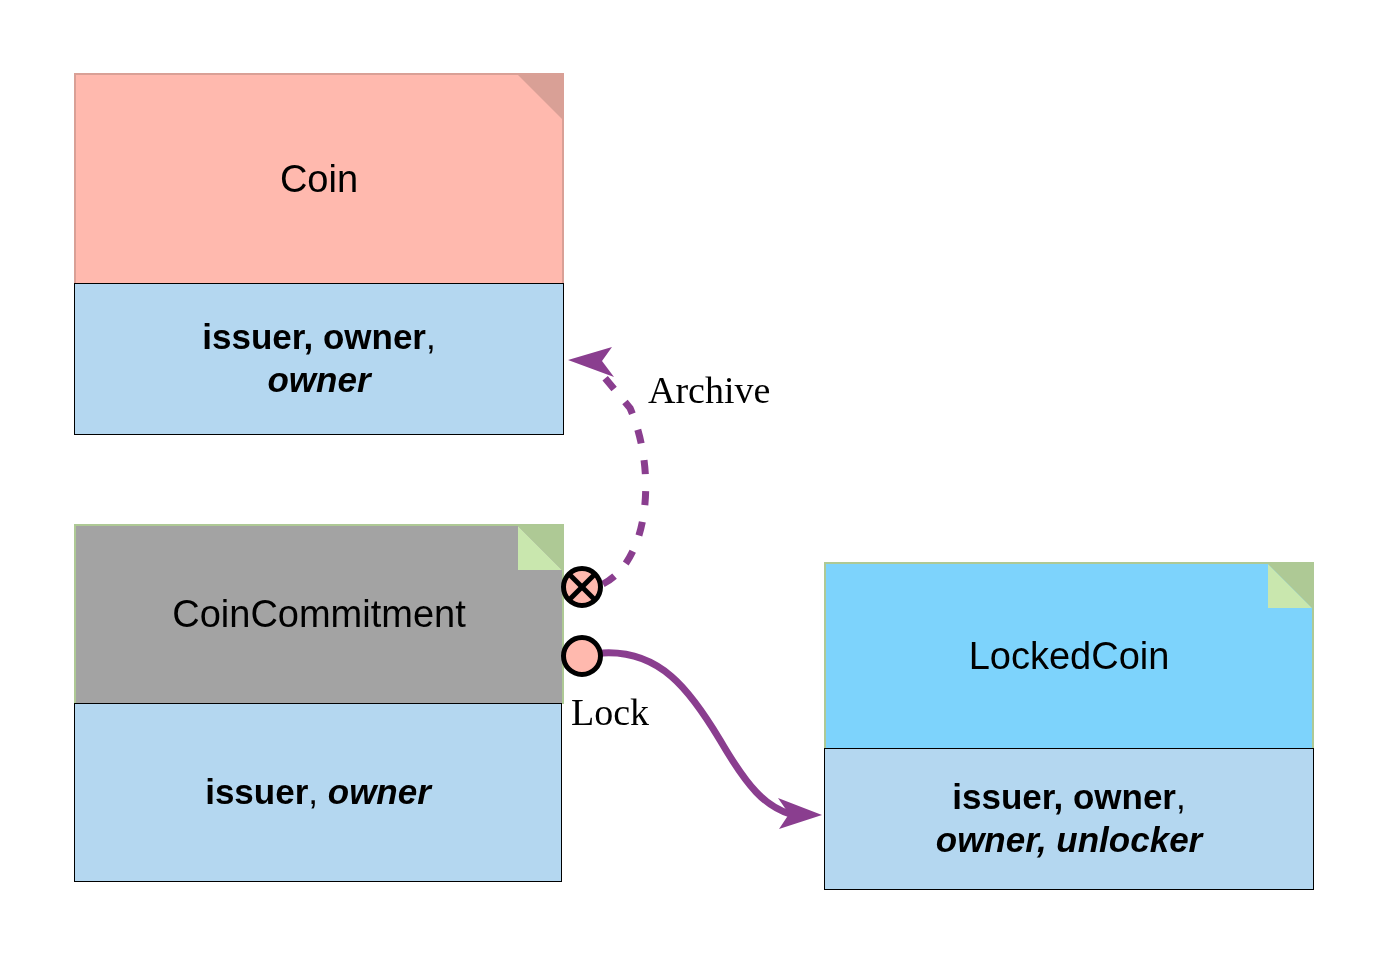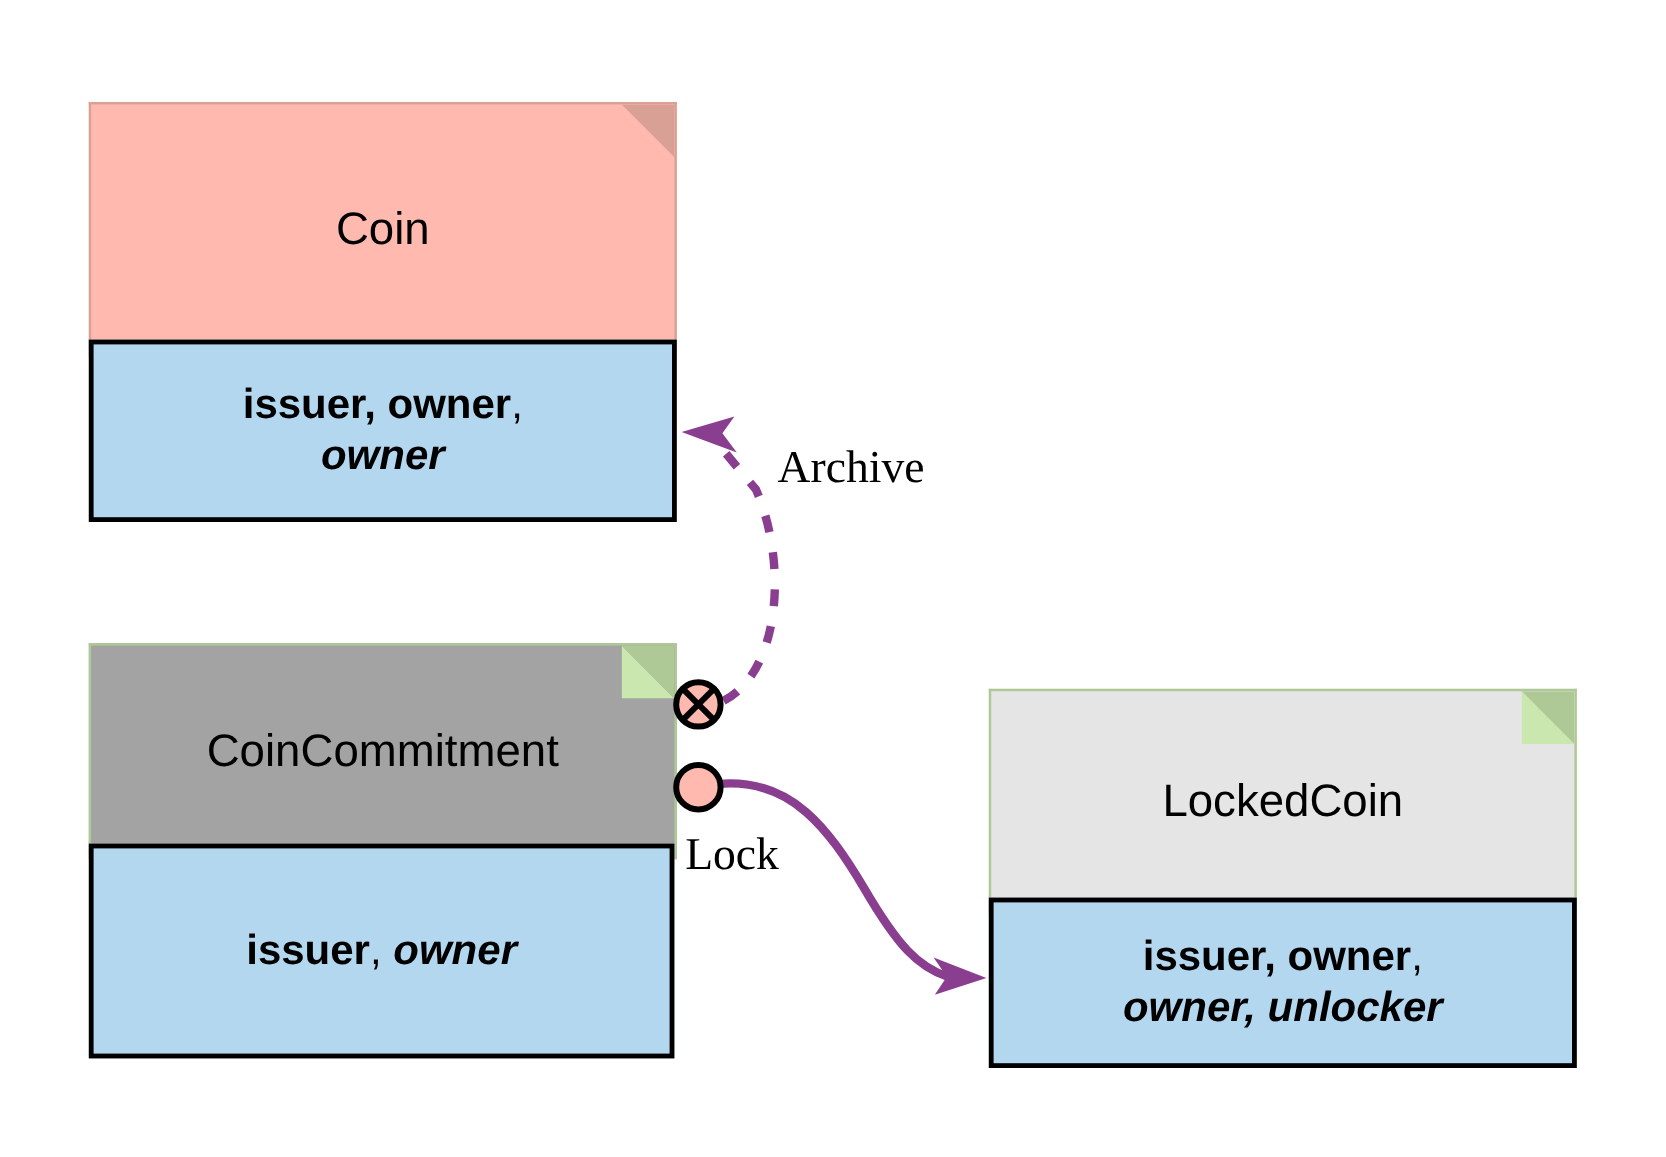--- a/index.html
+++ b/index.html
@@ -27,21 +27,21 @@
     pointer-events: none;
   }
 
   
   .node {
     position: absolute;
   }
   .node-header {
     position: absolute;
     left: 0;
-    top: 12px;
+    top: 0;
     box-sizing: border-box;
     display: flex;
     align-items: center;
     justify-content: center;
   }
   .node-header .hdr-label {
     position: relative;
     z-index: 3;
     font-size: 38px;
     line-height: 1.1;
@@ -54,21 +54,21 @@
     position: absolute;
     right: 0;
     top: 0;
     width: 44px;
     height: 44px;
     z-index: 2;
   }
   .node-body {
     position: absolute;
     box-sizing: border-box;
-    border: 4px solid #000000;
+    border: 1px solid #000000;
     display: flex;
     align-items: center;
     justify-content: center;
     text-align: center;
   }
   .node-body .body-label {
     font-size: 35px;
     line-height: 1.22;
     color: #000000;
   }
@@ -142,21 +142,21 @@
       <span class="hdr-label">CoinCommitment</span>
     </div>
     <div class="node-body" style="left:0px; top:179px; width:488px; height:179px; background:#B4D7F0;">
       <div class="body-label">
         <span class="bold">issuer</span><span>, </span><span class="ital">owner</span>
       </div>
     </div>
   </div>
 
   <div class="node" style="left:824px; top:562px; width:490px; height:328px;">
-    <div class="node-header" style="width:490px; height:188px; background:#e5e5e5; border:2px solid #AEC995; border-bottom:none;">
+    <div class="node-header" style="width:490px; height:188px; background:#7dd3fc; border:2px solid #AEC995; border-bottom:none;">
       <svg class="fold" viewBox="0 0 44 44" xmlns="http://www.w3.org/2000/svg">
         <polygon points="0,0 44,44 0,44" fill="#C9E7AE"></polygon>
         <polygon points="0,0 44,44 44,0" fill="#AEC995"></polygon>
       </svg>
       <span class="hdr-label">LockedCoin</span>
     </div>
     <div class="node-body" style="left:0px; top:186px; width:490px; height:142px; background:#B4D7F0;">
       <div class="body-label">
         <span class="bold">issuer, owner</span><span>,</span><br>
         <span class="ital">owner, unlocker</span>

